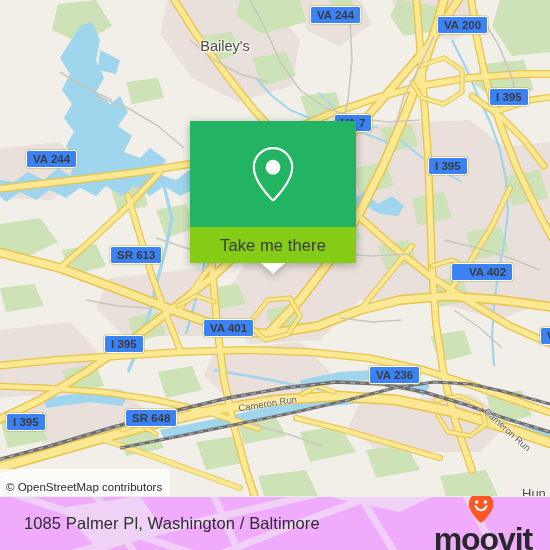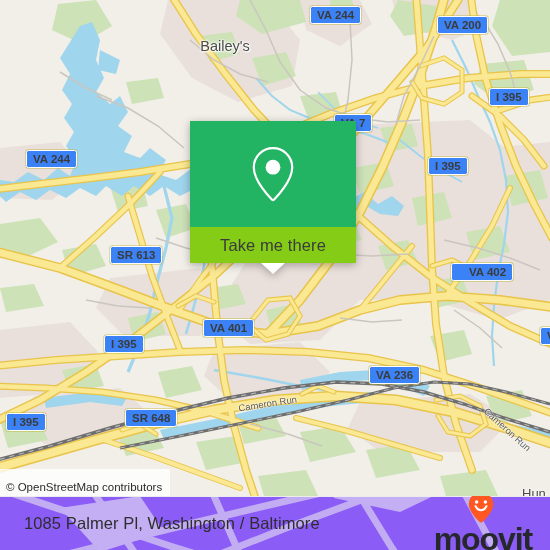--- a/index.html
+++ b/index.html
@@ -58,21 +58,21 @@
   }
   .wlabel{
     position:absolute;z-index:33;color:#5a5a5a;font-size:9.5px;
     white-space:nowrap;
     text-shadow:0 0 2px #fff,0 0 2px #fff;
   }
 
   
   .footer{
     position:absolute;left:0;top:496px;width:550px;height:54px;
-    background:#8b5cf6;overflow:hidden;
+    background:#f0abfc;overflow:hidden;
   }
   .footer-wm{position:absolute;left:0;top:-40px;width:550px;height:140px;opacity:.55;}
   .footer-row{position:absolute;left:0;top:0;width:550px;height:54px;display:flex;align-items:center;}
   .footer-addr{
     margin-left:24px;font-size:16.5px;color:#2e2e2e;white-space:nowrap;
     letter-spacing:.1px;
   }
   .brand{position:absolute;right:18px;top:50%;transform:translateY(-50%);display:flex;align-items:center;flex-direction:column;}
   .brand-pin{width:26px;height:31px;display:block;margin-right:3px;}
   .brand-text{font-size:32px;font-weight:bold;color:#27282c;letter-spacing:-1.1px;line-height:32px;}

